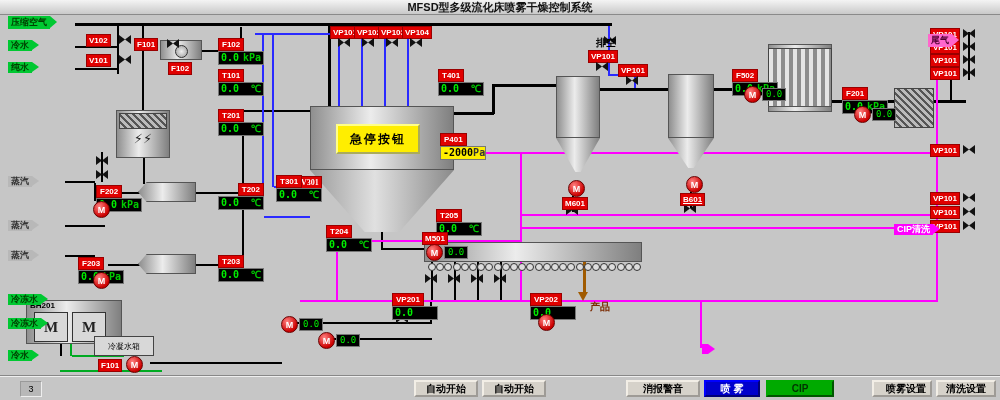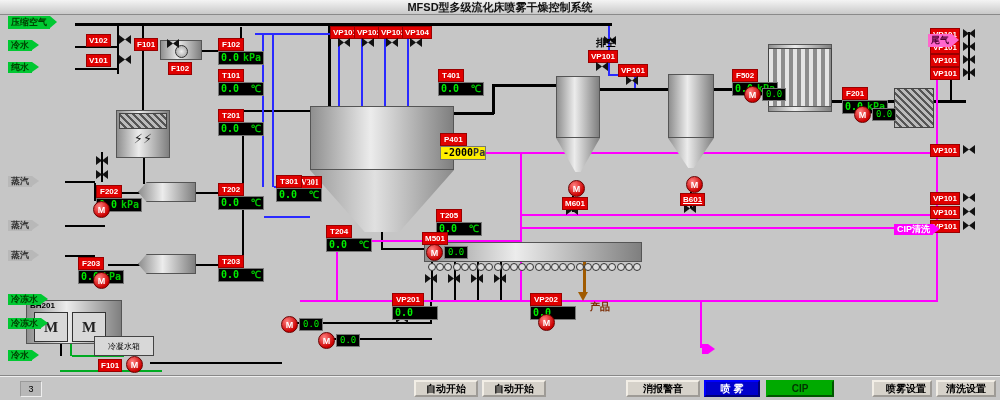--- a/index.html
+++ b/index.html
@@ -71,20 +71,21 @@
   .bolts{position:absolute;left:0;top:20px;width:100%;text-align:center;font-size:13px;color:#222;z-index:3;}
 </style>
 </head>
 <body>
 
 <div id="root">
   <div id="canvas">
 
     <div class="metal" style="left:310px;top:106px;width:144px;height:64px;"></div>
     <div class="hopper" style="left:310px;top:170px;width:144px;height:62px;"></div>
+    <div class="estop" style="left:336px;top:124px;width:80px;height:26px;">急停按钮</div>
 
     <div class="metal" style="left:160px;top:40px;width:42px;height:20px;">
       <div class="blower-wheel"></div>
     </div>
 
     <div class="metal" style="left:116px;top:110px;width:54px;height:48px;">
       <div class="hatch" style="left:2px;top:2px;width:48px;height:16px;"></div>
       <div class="bolts">⚡⚡</div>
     </div>
 
@@ -335,21 +336,21 @@
           <span class="u">℃</span>
         </div></div>
       <div class="inst" style="left: 440px; top: 128px;"><div class="tg">P401</div><div class="vl yellow">
           <span class="v">-2000</span>
           <span class="u">Pa</span>
         </div></div>
       <div class="inst" style="left: 276px; top: 170px;"><div class="tg">T301</div><div class="vl">
           <span class="v">0.0</span>
           <span class="u">℃</span>
         </div></div>
-      <div class="inst" style="left: 218px; top: 178px;"><div class="tg">T202</div><div class="vl">
+      <div class="inst" style="left: 218px; top: 178px; text-align: right;"><div class="tg">T202</div><div class="vl">
           <span class="v">0.0</span>
           <span class="u">℃</span>
         </div></div>
       <div class="inst" style="left: 218px; top: 250px;"><div class="tg">T203</div><div class="vl">
           <span class="v">0.0</span>
           <span class="u">℃</span>
         </div></div>
       <div class="inst" style="left: 78px; top: 180px; padding-left: 18px;"><div class="tg">F202</div><div class="vl">
           <span class="v">0.0</span>
           <span class="u">kPa</span>

